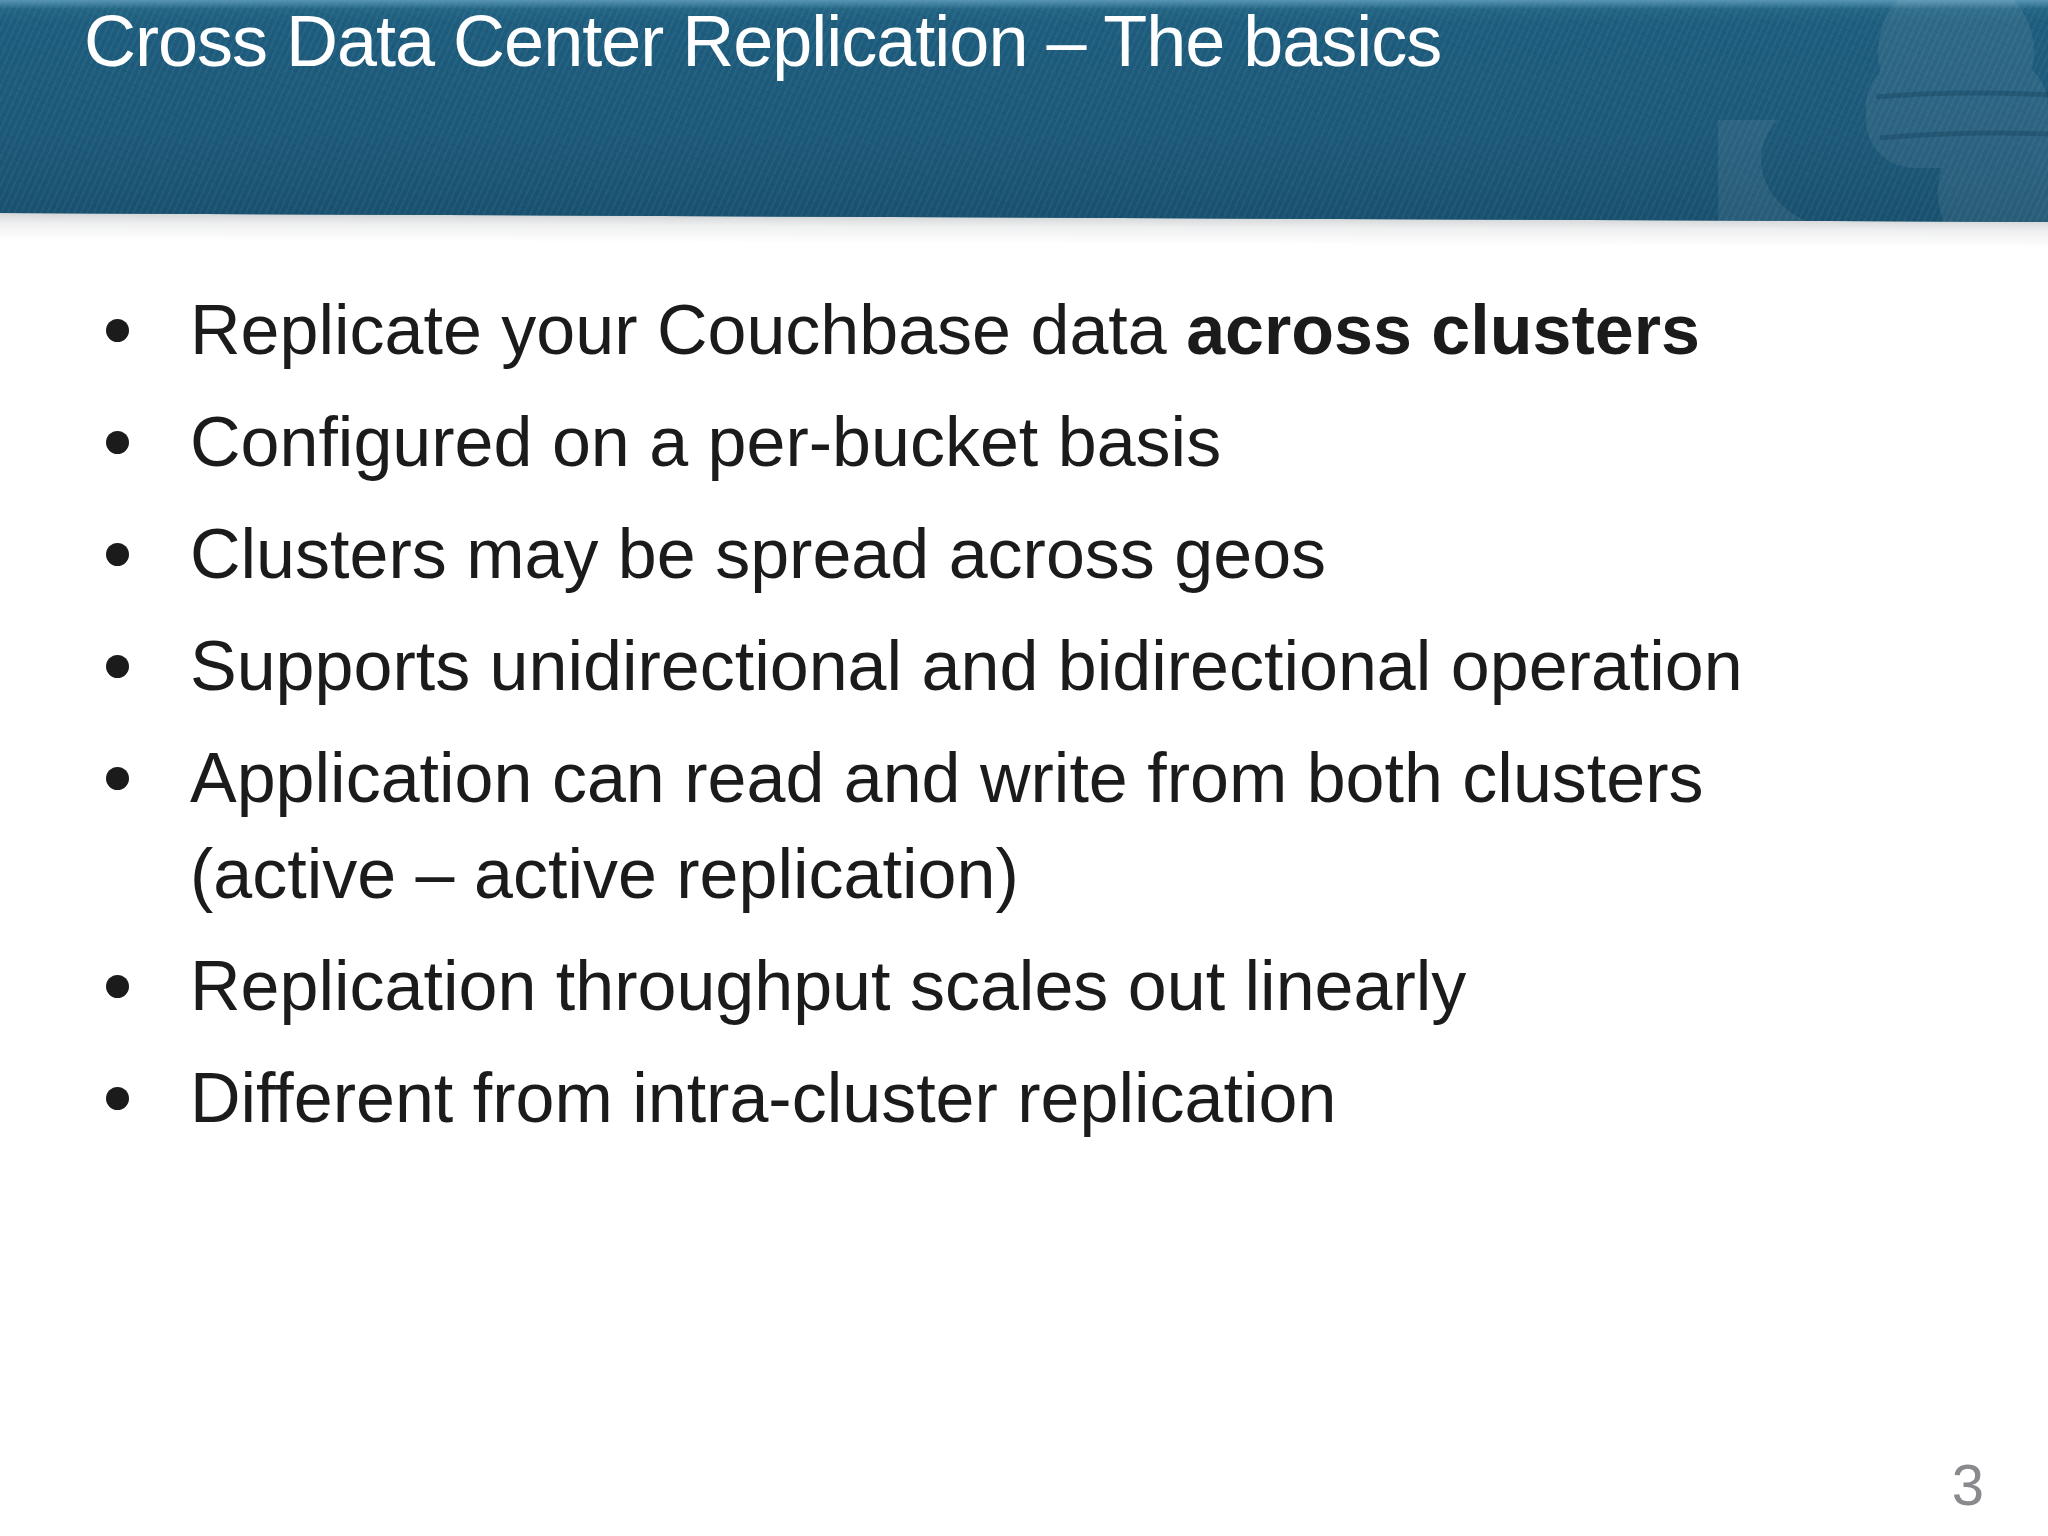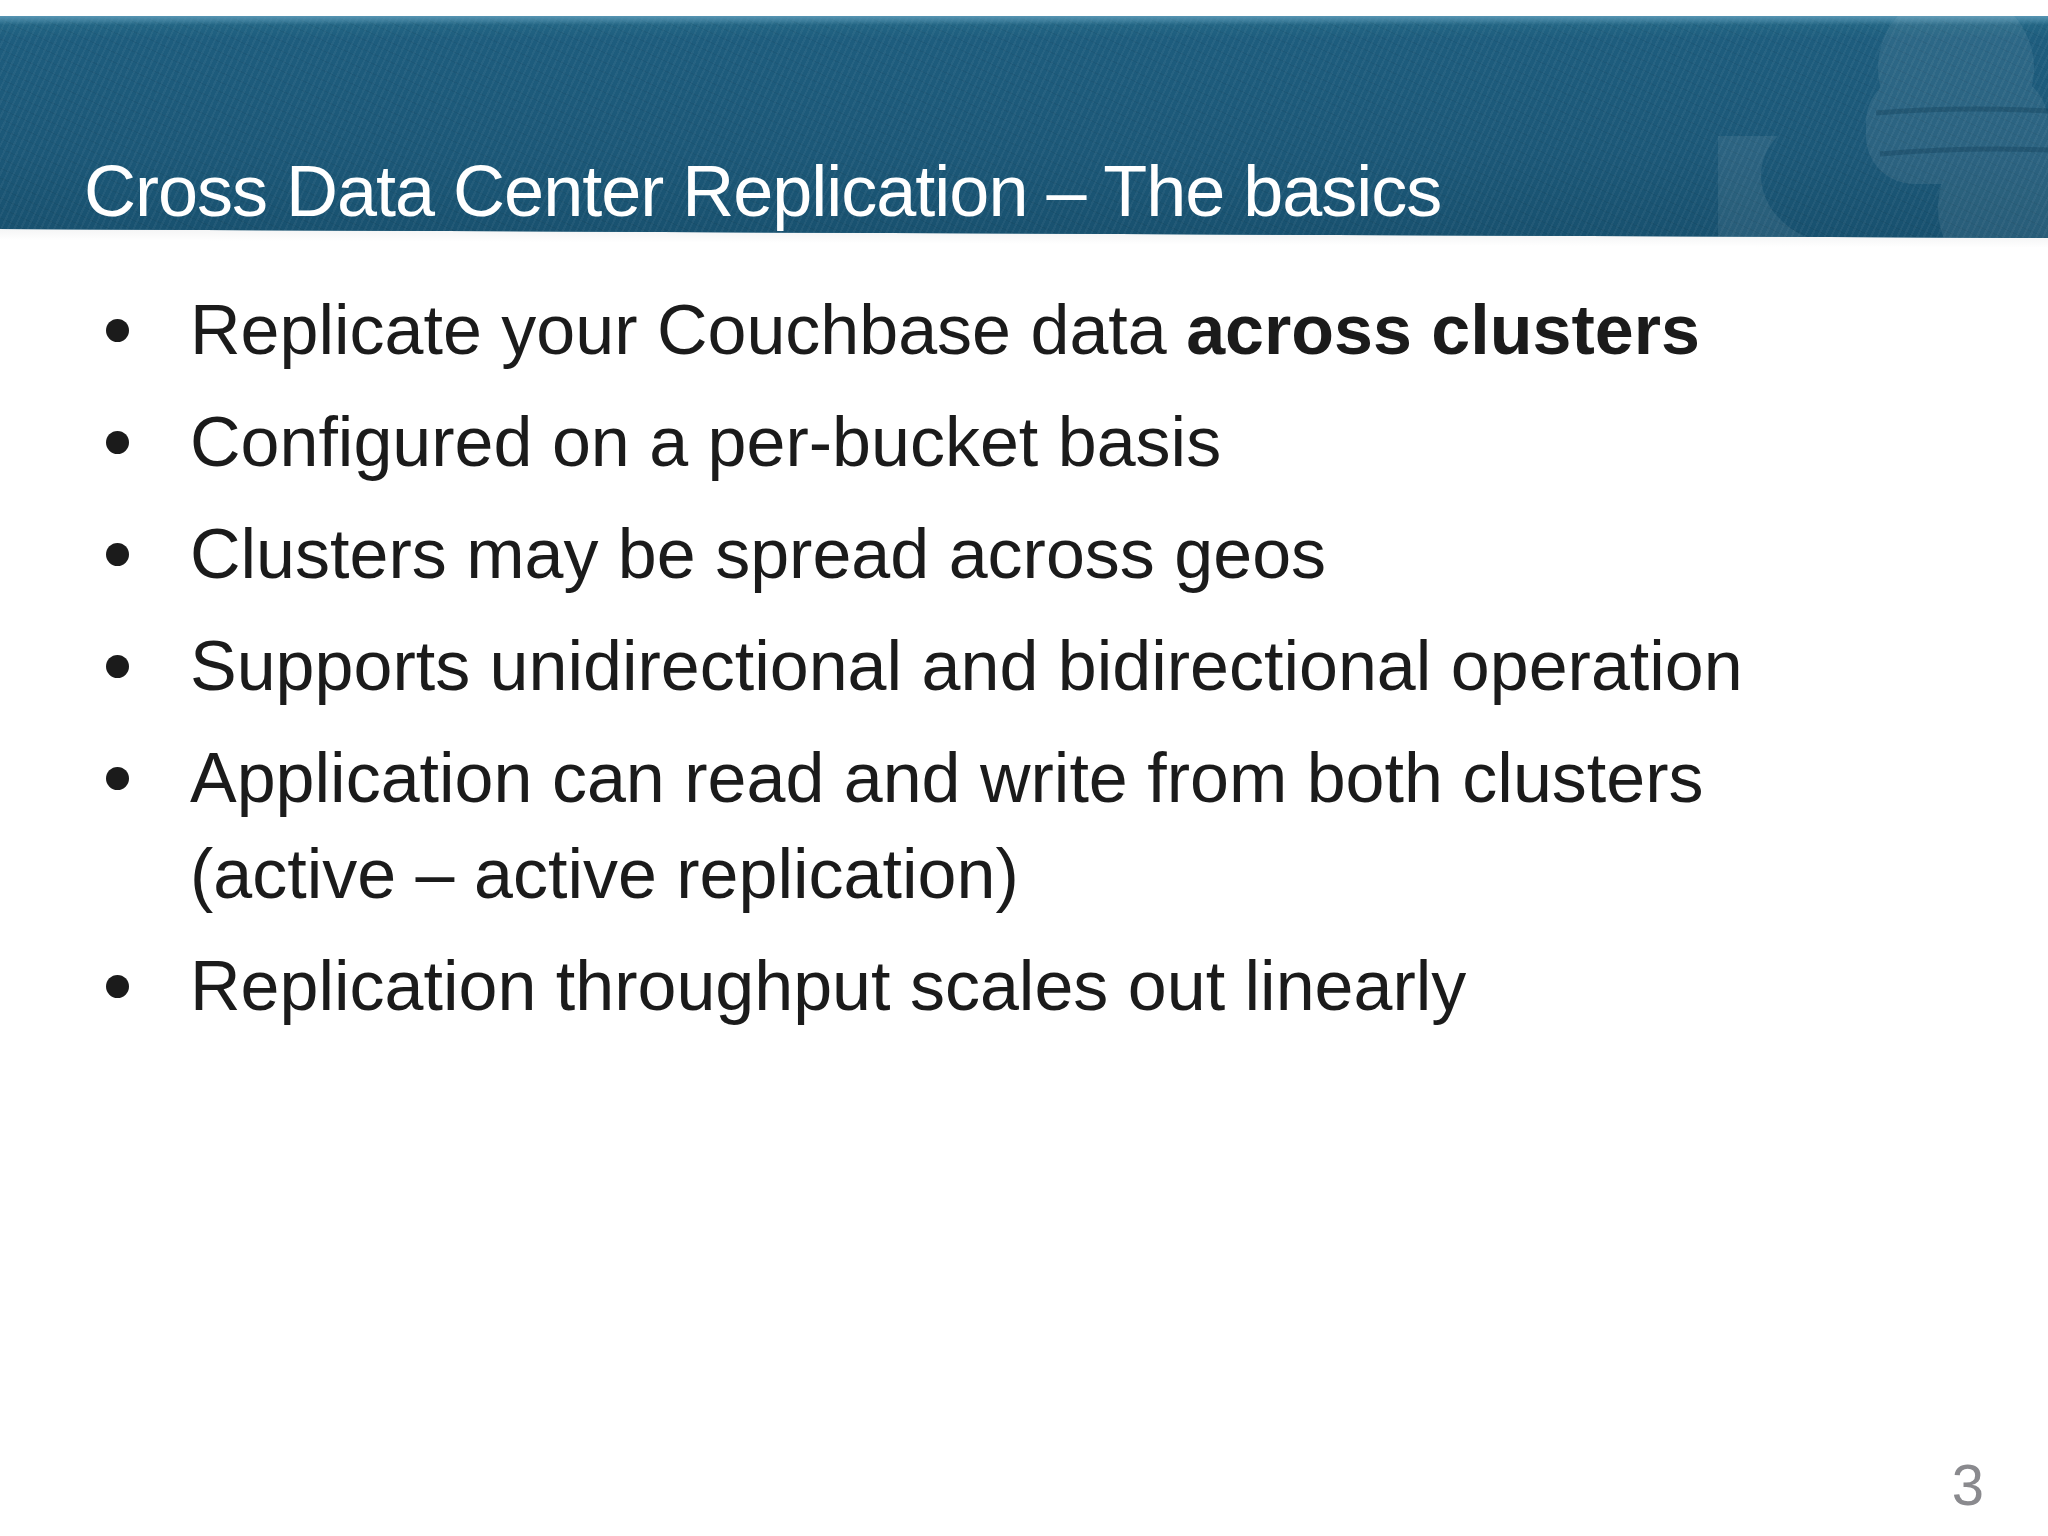--- a/index.html
+++ b/index.html
@@ -26,35 +26,35 @@
     position: absolute;
     left: 0; right: 0;
     top: 206px;
     height: 38px;
     background: linear-gradient(to bottom, rgba(88,94,100,0.42), rgba(120,126,132,0.12) 55%, rgba(255,255,255,0));
     transform: skewY(0.22deg);
     z-index: 1;
   }
   .header {
     position: absolute;
-    left: 0; right: 0; top: 16px;
+    left: 0; right: 0; top: 0;
     height: 222px;
     z-index: 2;
     background-color: var(--header-bg);
     background-image:
       repeating-linear-gradient(115deg, rgba(255,255,255,0.045) 0px, rgba(255,255,255,0.045) 2px, rgba(0,0,0,0) 2px, rgba(0,0,0,0) 6px),
       repeating-linear-gradient(25deg, rgba(0,0,0,0.05) 0px, rgba(0,0,0,0.05) 1px, rgba(0,0,0,0) 1px, rgba(0,0,0,0) 9px),
       linear-gradient(to bottom, #276documents88 0%, #1e5d7e 10%, #1c5878 62%, #18516f 100%);
     background-image:
       repeating-linear-gradient(115deg, rgba(255,255,255,0.045) 0px, rgba(255,255,255,0.045) 2px, rgba(0,0,0,0) 2px, rgba(0,0,0,0) 6px),
       repeating-linear-gradient(25deg, rgba(0,0,0,0.05) 0px, rgba(0,0,0,0.05) 1px, rgba(0,0,0,0) 1px, rgba(0,0,0,0) 9px),
       linear-gradient(to bottom, #266b88 0%, #1e5d7e 10%, #1c5878 62%, #18516f 100%);
     clip-path: polygon(0 0, 100% 0, 100% 100%, 0 96%);
     display: flex;
-    align-items: flex-end;
+    align-items: flex-start;
   }
   .header::before {
     content: '';
     position: absolute;
     left: 0; right: 0; top: 0;
     height: 9px;
     background: linear-gradient(to bottom, var(--header-top-strip), rgba(87,149,179,0));
   }
   .slide-title {
     margin: 0;
@@ -173,17 +173,23 @@
           <div class="line"><span>Application can read and write from both clusters</span></div>
           <div class="line"><span>(active – active replication)</span></div>
         </div>
       </li>
       <li class="bullet">
         <span class="marker"></span>
         <div class="text">
           <div class="line"><span>Replication throughput scales out linearly</span></div>
         </div>
       </li>
+      <li class="bullet">
+        <span class="marker"></span>
+        <div class="text">
+          <div class="line"><span>Different from intra-cluster replication</span></div>
+        </div>
+      </li>
     </ul>
 
   <div class="page-number">3</div>
 
 </div>
 
 </body></html>

